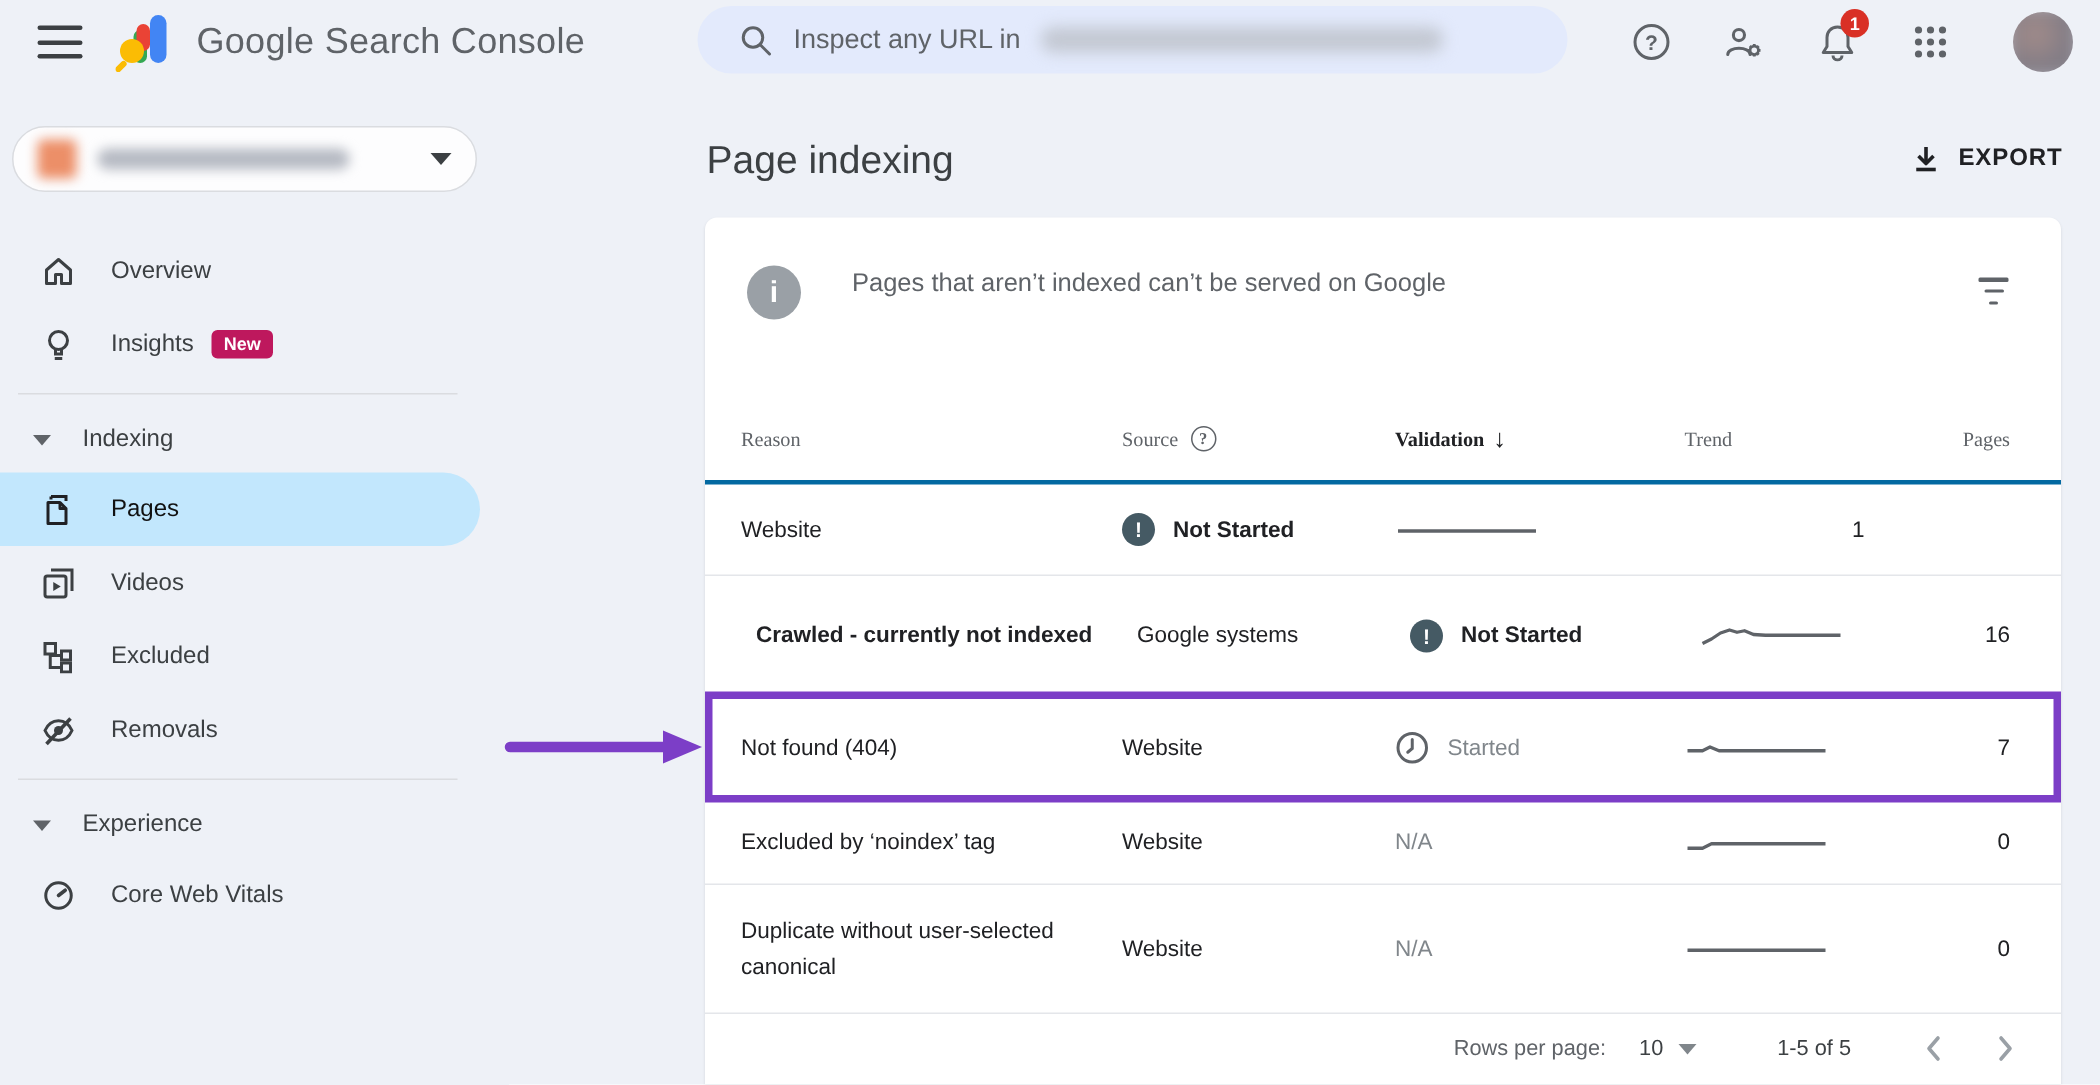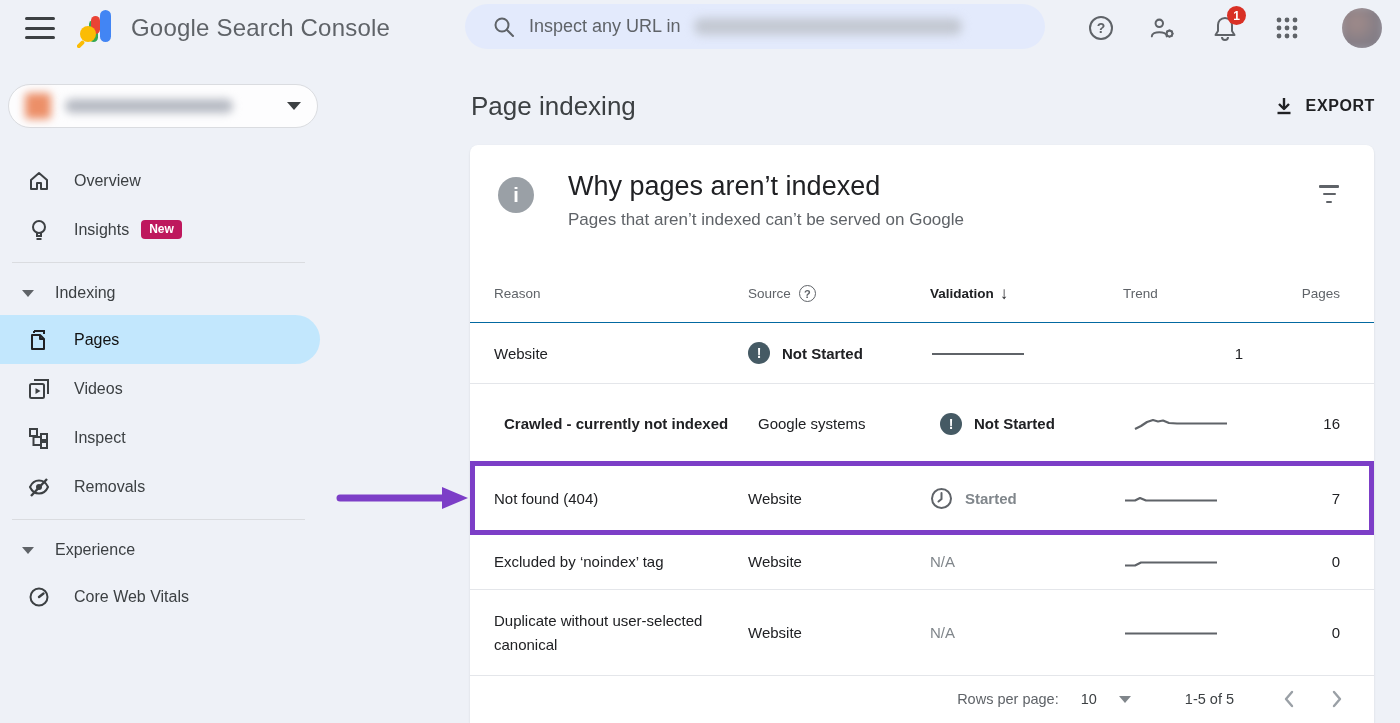--- a/index.html
+++ b/index.html
@@ -46,41 +46,41 @@
   .card-head { position:relative; height:120px; padding:26px 28px 0 28px; display:flex; }
   .info-circle { width:36px; height:36px; border-radius:50%; background:#9aa0a6; color:#fff; font-size:20px; font-weight:700; display:flex; align-items:center; justify-content:center; margin-top:6px; flex:none; }
   .card-titles { margin-left:34px; }
   .card-title { font-size:27px; color:#202124; }
   .card-subtitle { font-size:17px; color:#5f6368; margin-top:8px; }
   .filter-btn { position:absolute; right:34px; top:40px; width:22px; height:18px; display:flex; flex-direction:column; align-items:center; justify-content:space-between; cursor:pointer; }
   .filter-btn i { display:block; background:#5f6368; height:2.5px; border-radius:1px; }
   .filter-btn i:nth-child(1){ width:20px; } .filter-btn i:nth-child(2){ width:13px; } .filter-btn i:nth-child(3){ width:6px; }
 
   .tgrid { display:grid; grid-template-columns:254px 182px 193px 120px 1fr; align-items:center; padding:0 34px 0 24px; }
-  .thead { height:58px; border-bottom:1px solid #0369a1; font-size:13.5px; color:#5f6368; }
+  .thead { height:58px; border-bottom:3px solid #0369a1; font-size:13.5px; color:#5f6368;font-family:Liberation Serif, serif; }
   .thead .sorted { color:#202124; font-weight:700; display:flex; align-items:center; gap:6px; }
   .th-source { display:flex; align-items:center; gap:8px; }
   .q-circle { width:17px; height:17px; border:1.6px solid #5f6368; border-radius:50%; font-size:11px; display:flex; align-items:center; justify-content:center; color:#5f6368; font-weight:700; cursor:pointer; }
   .sort-arrow { font-size:17px; font-weight:400; }
   .col-pages { text-align:right; }
 
   .trow { border-bottom:1px solid #e4e6ea; font-size:15px; position:relative; cursor:pointer; }
   .trow .reason { line-height:1.55; padding-right:20px; }
   .trow.bold-reason .reason { font-weight:700; }
   .validation { display:flex; align-items:center; gap:12px; }
   .excl { width:22px; height:22px; border-radius:50%; background:#455a64; color:#fff; font-weight:700; font-size:14px; display:flex; align-items:center; justify-content:center; flex:none; }
   .val-label { font-weight:700; color:#202124; }
-  .val-label.muted { font-weight:700; color:#80868b; }
+  .val-label.muted { font-weight:400; color:#80868b; }
   .na { color:#80868b; }
   .trend-cell svg { display:block; }
   .highlight-box { position:absolute; left:0; right:0; top:-3px; bottom:-2px; border:5px solid #7c3ec7; pointer-events:none; }
 
   .tfoot { position:absolute; left:0; right:0; bottom:0; height:48px; display:flex; align-items:center; justify-content:flex-end; font-size:14.5px; color:#3c4043; padding-right:30px; }
   .rpp-label { color:#5f6368; }
-  .rpp-value { margin-left:22px; display:flex; align-items:center; gap:22px; cursor:pointer; }
+  .rpp-value { margin-left:22px; display:flex; align-items:center; gap:10px; cursor:pointer; }
   .rpp-caret { width:0; height:0; border-left:6px solid transparent; border-right:6px solid transparent; border-top:7px solid #80868b; }
   .range { margin-left:54px; }
   .pager { display:flex; align-items:center; gap:34px; margin-left:48px; color:#9aa0a6; }
   .pager .chev { cursor:pointer; }
 
   .annot-arrow { position:absolute; left:334px; top:484px; pointer-events:none; }
 </style>
 </head>
 <body>
 
@@ -217,21 +217,21 @@
     </div>
     <div class="nav-item">
       <span class="nicon">
           <svg width="22" height="22" viewBox="0 0 22 22">
             <rect x="2" y="2" width="7" height="7" fill="none" stroke="#3c4043" stroke-width="2"></rect>
             <rect x="13" y="7" width="6" height="6" fill="none" stroke="#3c4043" stroke-width="2"></rect>
             <rect x="13" y="15" width="6" height="6" fill="none" stroke="#3c4043" stroke-width="2"></rect>
             <path d="M5.5,9 V18 H13 M5.5,10 H13" fill="none" stroke="#3c4043" stroke-width="2"></path>
           </svg>
         </span>
-      <span>Inspect</span>
+      <span>Excluded</span>
     </div>
     <div class="nav-item">
       <span class="nicon">
           <svg width="22" height="22" viewBox="0 0 22 22">
             <path d="M2,11 C4,6.5 7.5,4.5 11,4.5 S18,6.5 20,11 C18,15.5 14.5,17.5 11,17.5 S4,15.5 2,11 Z" fill="none" stroke="#3c4043" stroke-width="2"></path>
             <circle cx="11" cy="11" r="3" fill="#3c4043"></circle>
             <line x1="3" y1="20" x2="19" y2="3" stroke="#3c4043" stroke-width="2.4"></line>
           </svg>
         </span>
       <span>Removals</span>
@@ -264,21 +264,20 @@
         <line x1="3.5" y1="17" x2="16.5" y2="17" stroke="#202124" stroke-width="2.4"></line>
       </svg>
     <span>EXPORT</span>
   </div>
 </div>
 
 <div class="card">
   <div class="card-head">
     <div class="info-circle">i</div>
     <div class="card-titles">
-      <div class="card-title">Why pages aren’t indexed</div>
       <div class="card-subtitle">Pages that aren’t indexed can’t be served on Google</div>
     </div>
     <div class="filter-btn">
         <i></i>
         <i></i>
         <i></i>
       </div>
   </div>
 
   <div class="tgrid thead">

